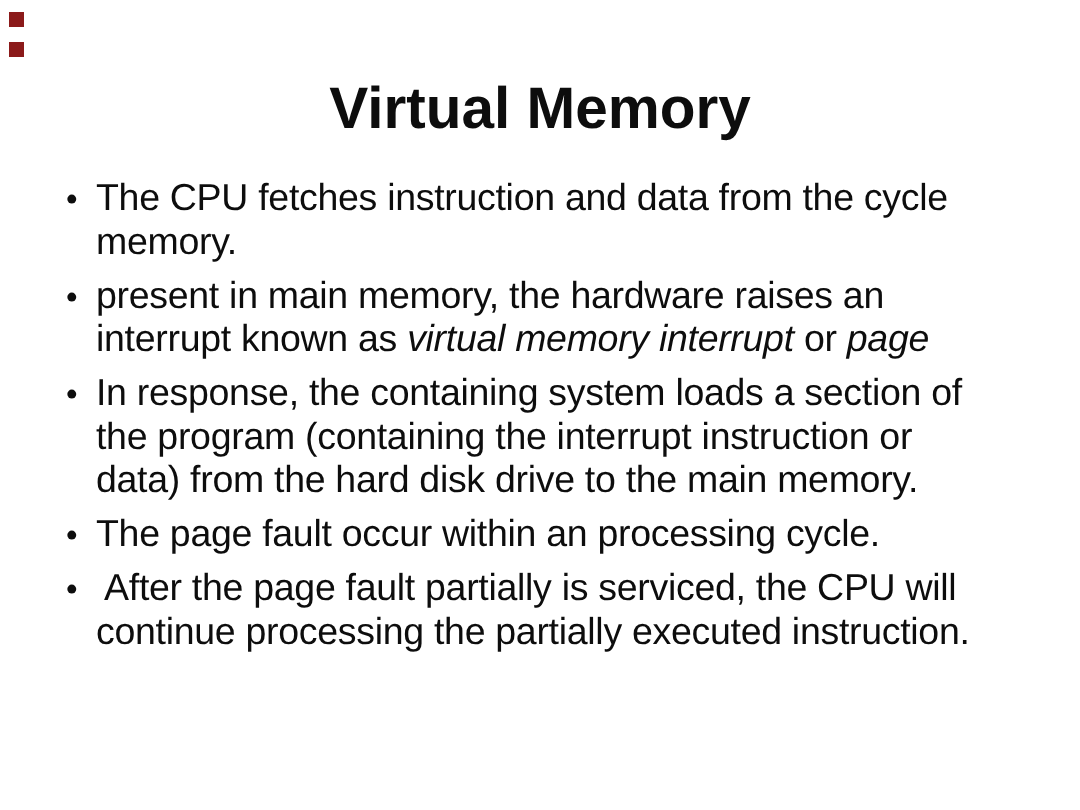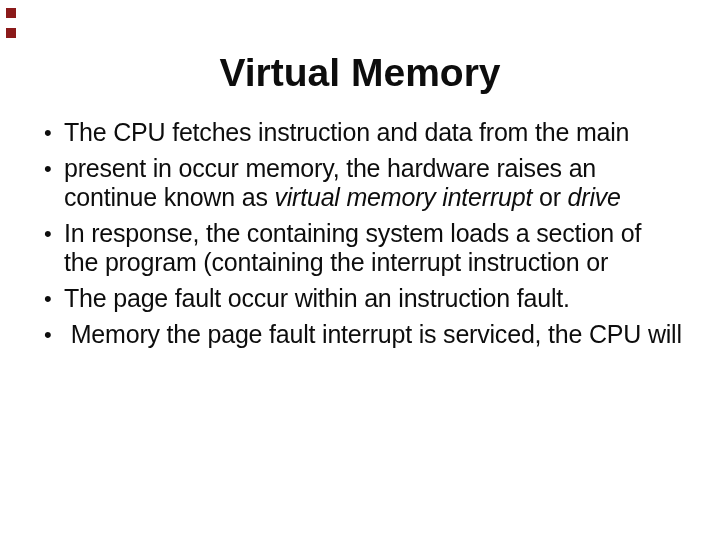--- a/index.html
+++ b/index.html
@@ -69,48 +69,51 @@
   <div class="corner-sq one" style="background: rgb(139, 26, 26);"></div>
   <div class="corner-sq two" style="background: rgb(139, 26, 26);"></div>
 
   <h1 class="slide-title">Virtual Memory</h1>
 
   <ul class="bullet-list">
 
     <li class="bullet-item">
       <span class="marker">•</span>
       <div class="btext">
-        <div class="ln"><span>The CPU fetches instruction and data from the main</span></div>
+        <div class="ln"><span>The CPU fetches instruction and data from the cycle</span></div>
+        <div class="ln"><span>memory.</span></div>
       </div>
     </li>
 
     <li class="bullet-item">
       <span class="marker">•</span>
       <div class="btext">
-        <div class="ln"><span>present in occur memory, the hardware raises an</span></div>
-        <div class="ln"><span>continue known as </span><em>virtual memory interrupt</em><span> or </span><em>drive</em></div>
+        <div class="ln"><span>present in main memory, the hardware raises an</span></div>
+        <div class="ln"><span>interrupt known as </span><em>virtual memory interrupt</em><span> or </span><em>page</em></div>
       </div>
     </li>
 
     <li class="bullet-item">
       <span class="marker">•</span>
       <div class="btext">
         <div class="ln"><span>In response, the containing system loads a section of</span></div>
         <div class="ln"><span>the program (containing the interrupt instruction or</span></div>
+        <div class="ln"><span>data) from the hard disk drive to the main memory.</span></div>
       </div>
     </li>
 
     <li class="bullet-item">
       <span class="marker">•</span>
       <div class="btext">
-        <div class="ln"><span>The page fault occur within an instruction fault.</span></div>
+        <div class="ln"><span>The page fault occur within an processing cycle.</span></div>
       </div>
     </li>
 
     <li class="bullet-item">
       <span class="marker">•</span>
       <div class="btext">
-        <div class="ln"><span> Memory the page fault interrupt is serviced, the CPU will</span></div>
+        <div class="ln"><span> After the page fault partially is serviced, the CPU will</span></div>
+        <div class="ln"><span>continue processing the partially executed instruction.</span></div>
       </div>
     </li>
 
   </ul>
 </div>
 
 </body></html>

